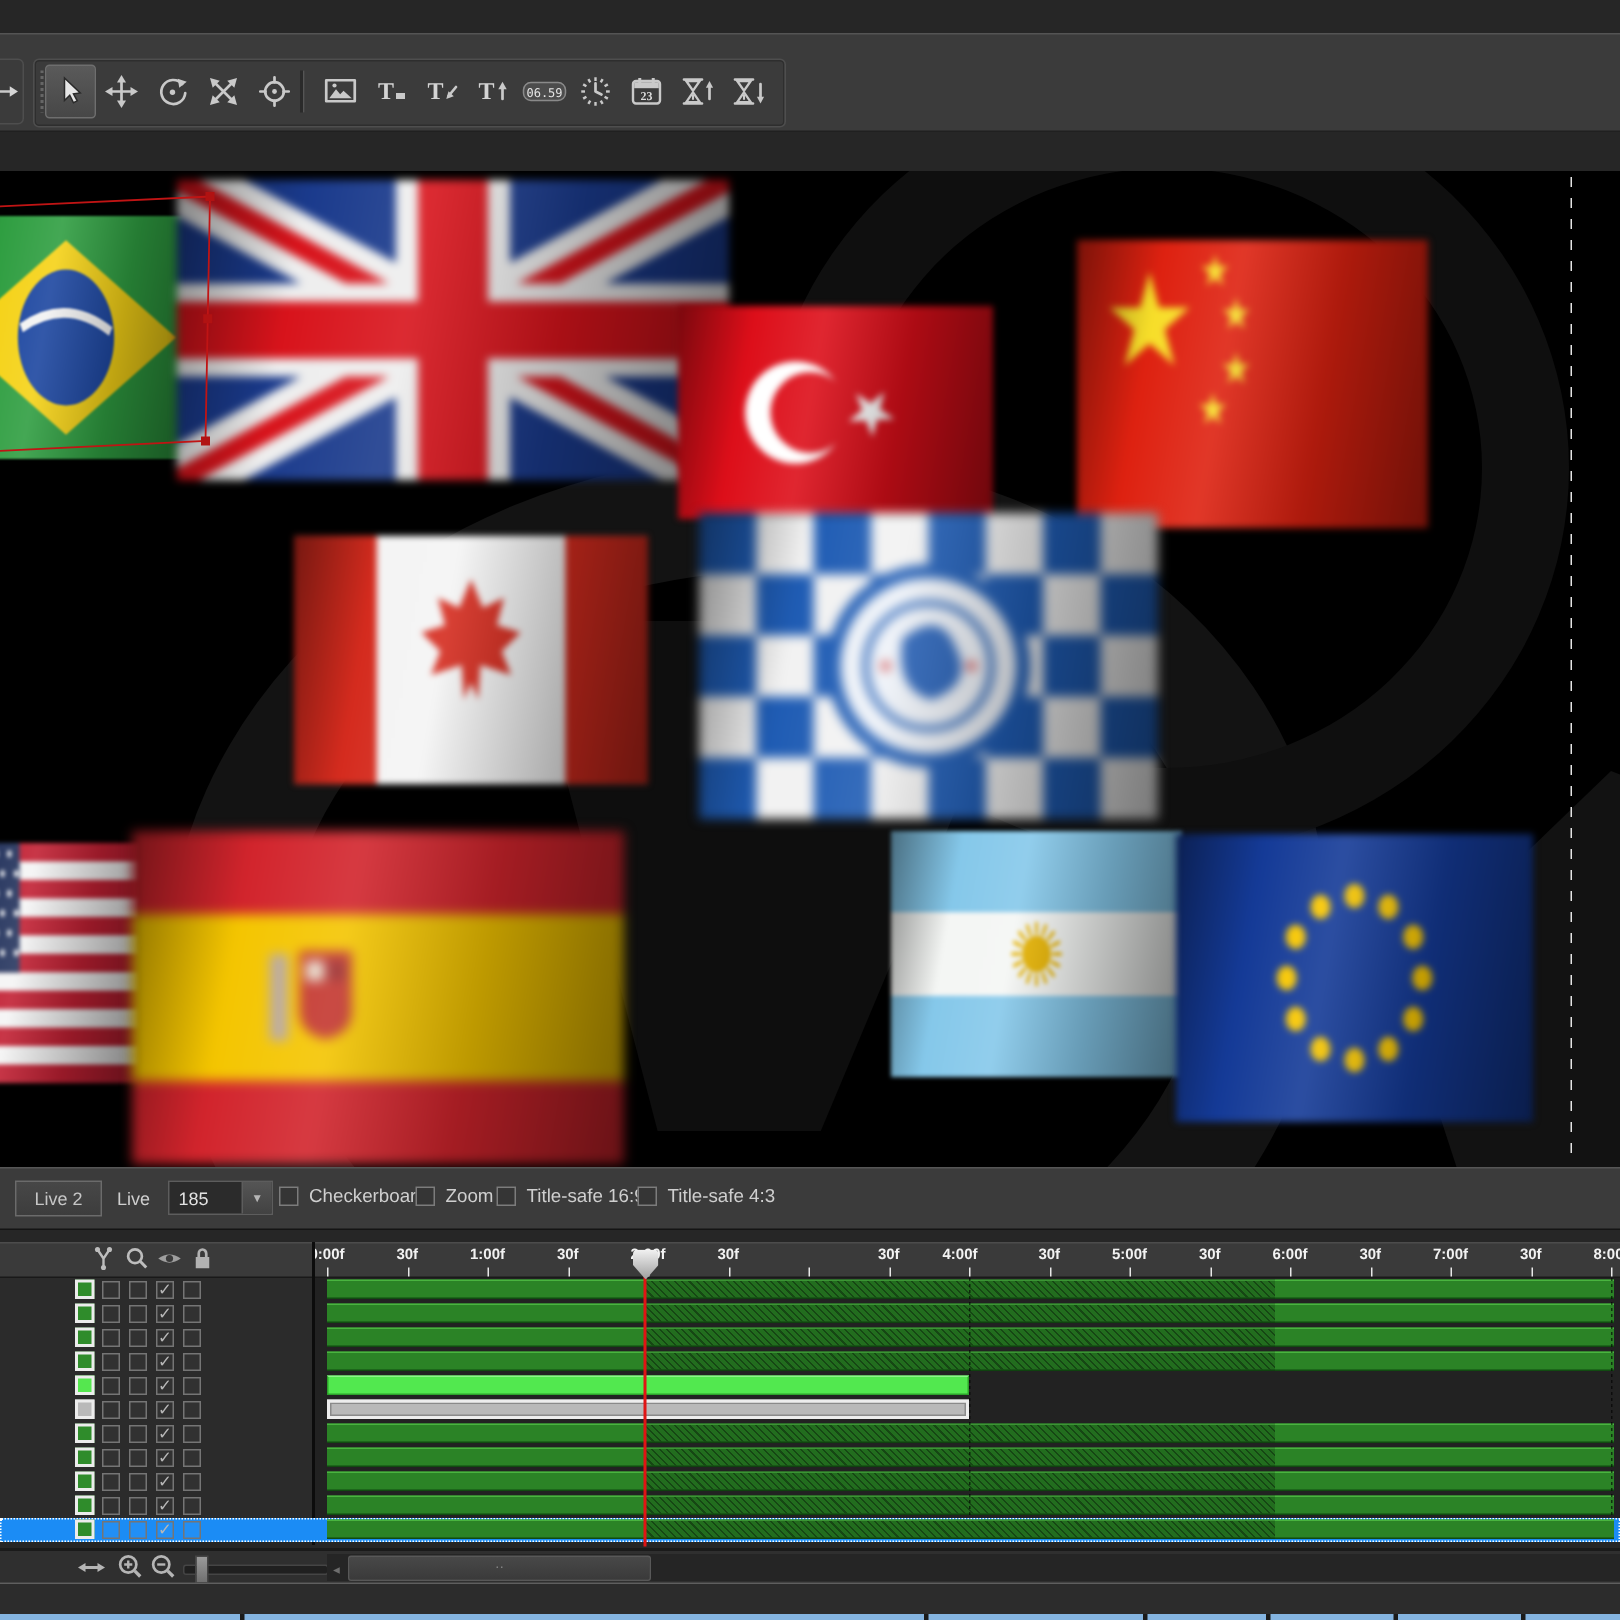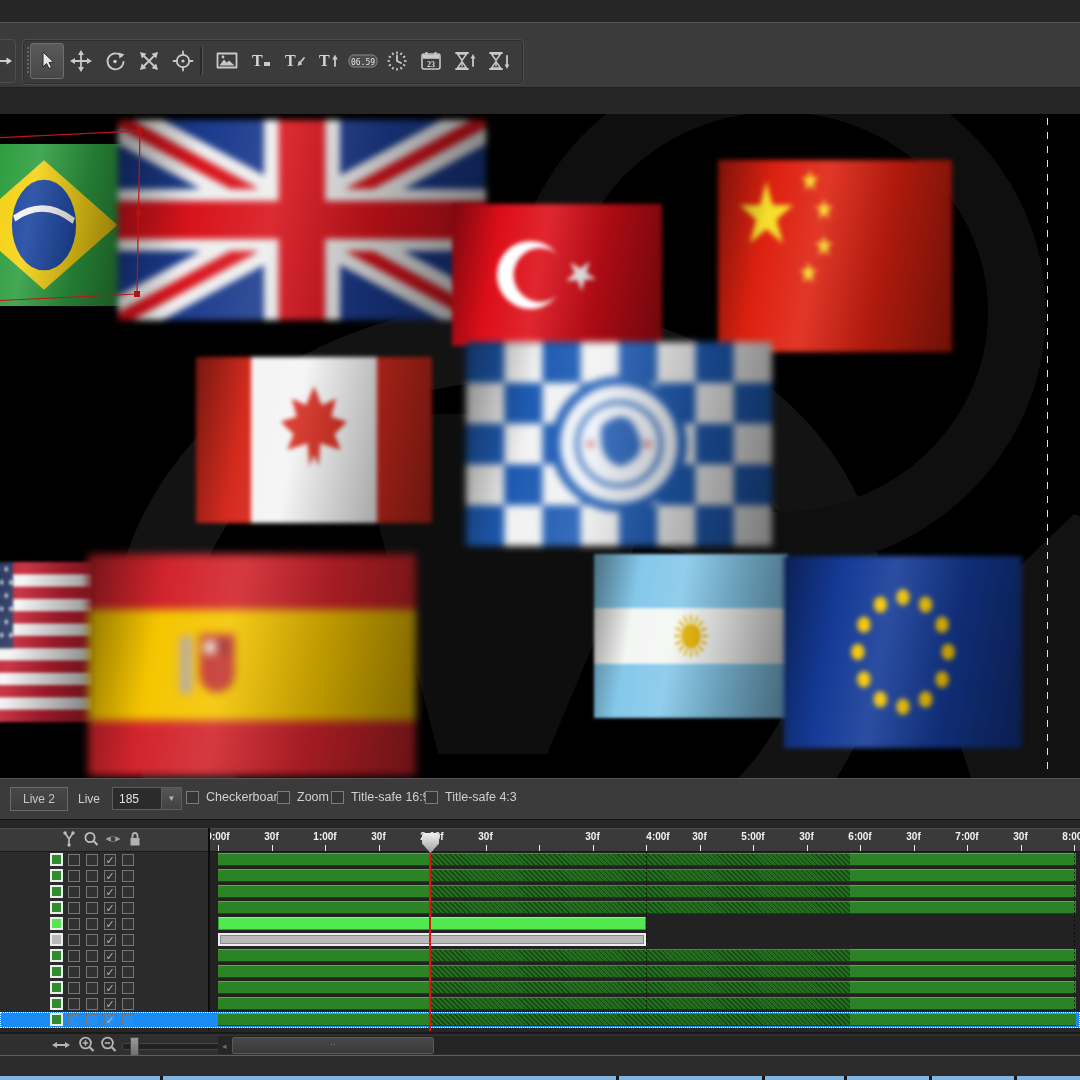--- a/index.html
+++ b/index.html
@@ -505,21 +505,21 @@
         <div class="rlabel" style="left: 168.5px;">30f</div>
         <div class="rtick" style="left: 168.5px;"></div>
         <div class="rlabel" style="left: 222px;">2:00f</div>
         <div class="rtick" style="left: 222px;"></div>
         <div class="rlabel" style="left: 275.5px;">30f</div>
         <div class="rtick" style="left: 275.5px;"></div>
         <div class="rlabel" style="left: 329px; margin-top: 27px;">3:00f</div>
         <div class="rtick" style="left: 329px;"></div>
         <div class="rlabel" style="left: 382.5px;">30f</div>
         <div class="rtick" style="left: 382.5px;"></div>
-        <div class="rlabel" style="left: 448px;">4:00f</div>
+        <div class="rlabel" style="left: 430px;">4:00f</div>
         <div class="rtick" style="left: 436px;"></div>
         <div class="rlabel" style="left: 489.5px;">30f</div>
         <div class="rtick" style="left: 489.5px;"></div>
         <div class="rlabel" style="left: 543px;">5:00f</div>
         <div class="rtick" style="left: 543px;"></div>
         <div class="rlabel" style="left: 596.5px;">30f</div>
         <div class="rtick" style="left: 596.5px;"></div>
         <div class="rlabel" style="left: 650px;">6:00f</div>
         <div class="rtick" style="left: 650px;"></div>
         <div class="rlabel" style="left: 703.5px;">30f</div>

